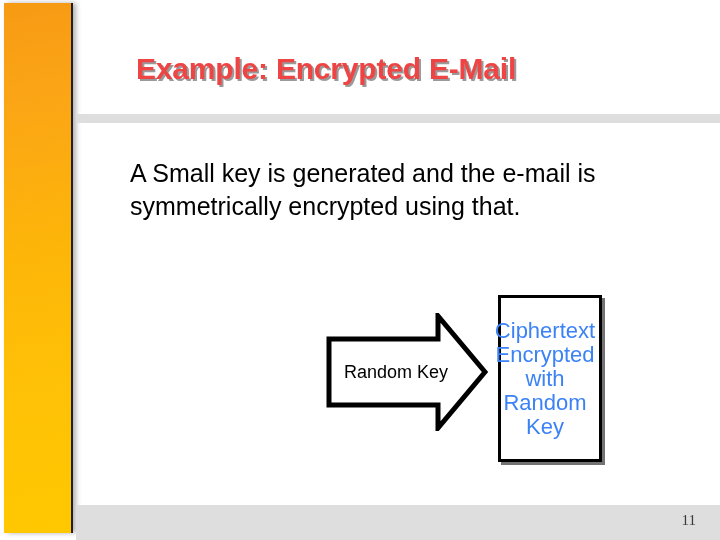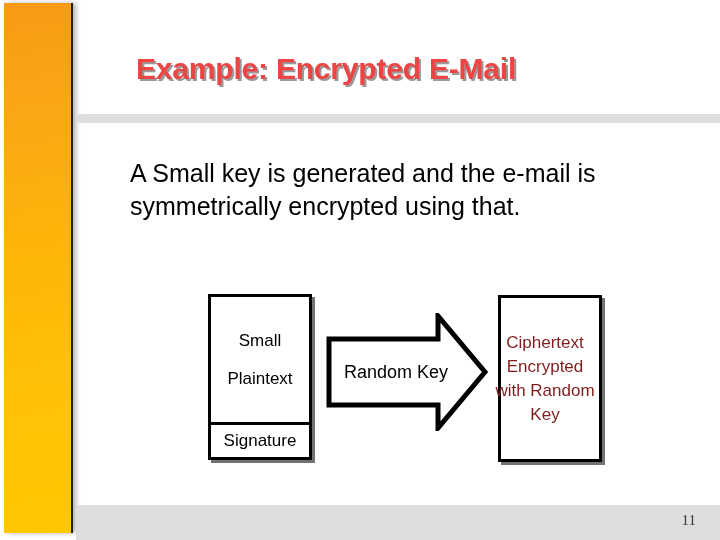--- a/index.html
+++ b/index.html
@@ -146,23 +146,23 @@
     height: 167px;
     border: 3px solid #000000;
     background: #ffffff;
     box-shadow: 3px 3px 0 rgba(0,0,0,0.55);
     box-sizing: border-box;
     display: flex;
     align-items: center;
     justify-content: center;
   }
   .box-cipher .cipher-text {
-    font-size: 17px;
+    font-size: 22px;
     line-height: 24px;
-    color: #7f1d1d;
+    color: #3b82f6;
     text-align: center;
     width: 124px;
     margin-left: -10px;
   }
 
   
   .footer-bar {
     position: absolute;
     left: 76px;
     top: 505px;
@@ -187,29 +187,20 @@
   <div class="side-bar"></div>
 
   <div class="title">Example: Encrypted E-Mail</div>
 
   <div class="title-rule"></div>
 
   <div class="body-text">A Small key is generated and the e-mail is symmetrically encrypted using that.</div>
 
   <div class="diagram">
 
-    <div class="box-plain">
-      <div class="upper">
-        <div class="box-label">Small</div>
-        <div class="box-label">Plaintext</div>
-      </div>
-      <div class="lower">
-        <div class="box-label">Signature</div>
-      </div>
-    </div>
 
     <div class="arrow-wrap">
       <svg width="162" height="118" viewBox="0 0 162 118">
         <polygon points="3,26 112,26 112,3 159,59 112,115 112,92 3,92" fill="#ffffff" stroke="#000000" stroke-width="5" stroke-linejoin="miter"></polygon>
       </svg>
       <div class="arrow-label">Random Key</div>
     </div>
 
     <div class="box-cipher">
       <div class="cipher-text">Ciphertext Encrypted with Random Key</div>

